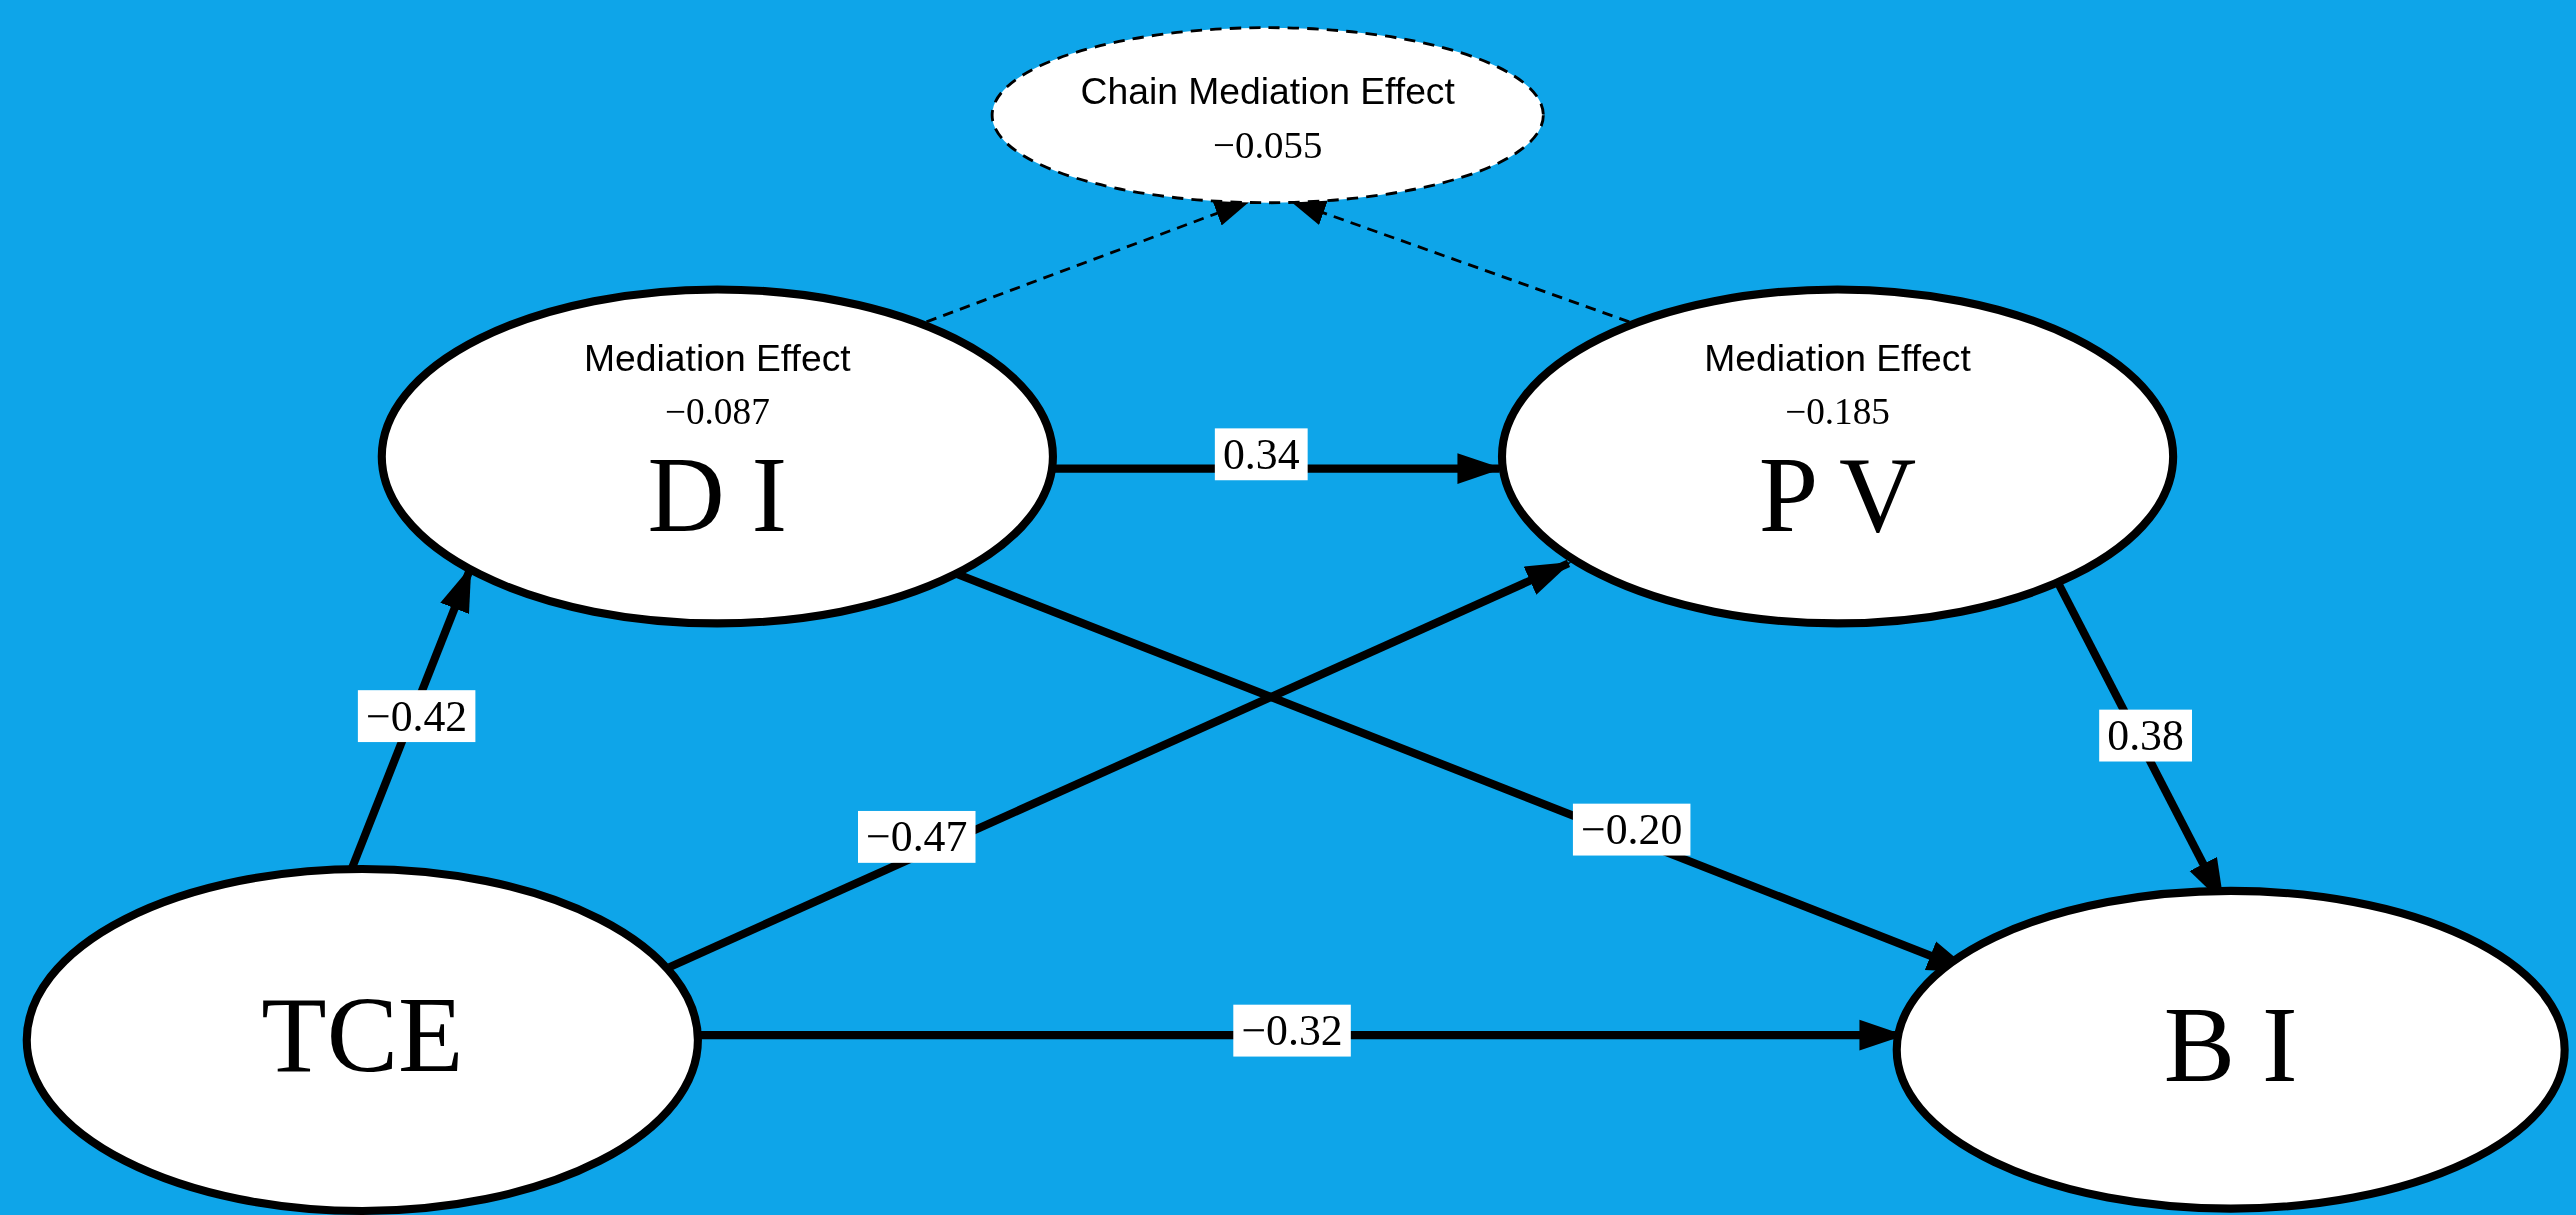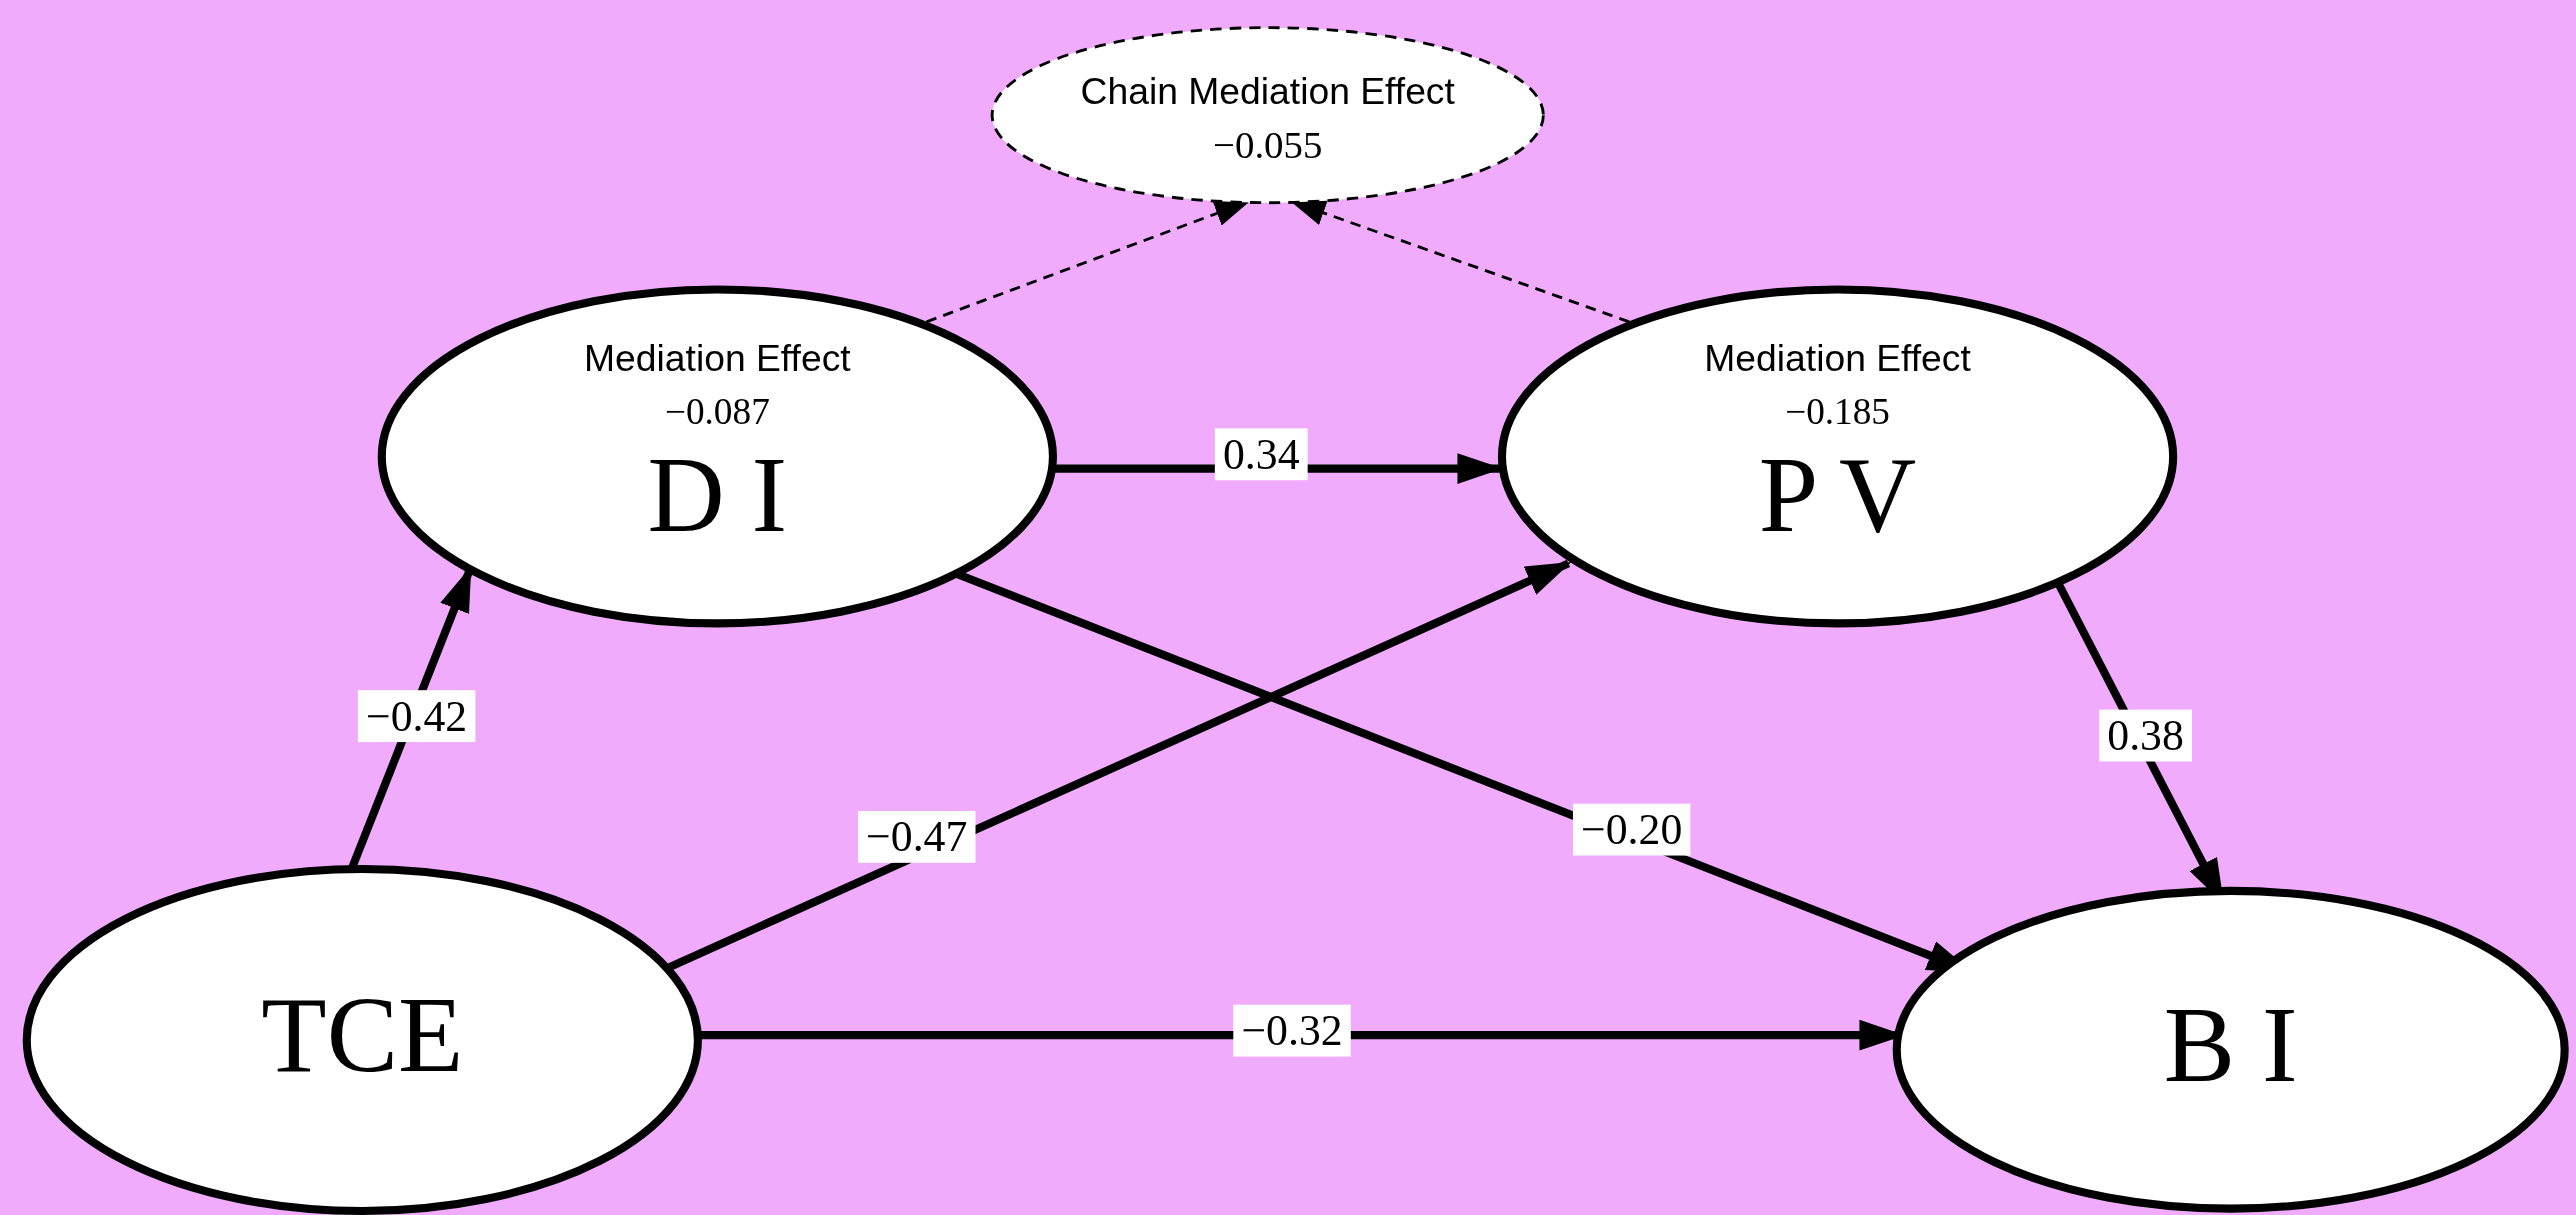--- a/index.html
+++ b/index.html
@@ -9,21 +9,21 @@
   }
   body {
     width: 2576px;
     height: 1216px;
     overflow: hidden;
   }
   #diagram-root {
     position: relative;
     width: 2576px;
     height: 1216px;
-    background: #f0abfc;
+    background: #0ea5e9;
   }
   svg { display: block; }
   .node-sub {
     font-family: "Liberation Sans", "DejaVu Sans", sans-serif;
     fill: #000000;
   }
   .node-value, .node-acronym, .edge-label {
     font-family: "Liberation Serif", "DejaVu Serif", serif;
     fill: #000000;
   }

